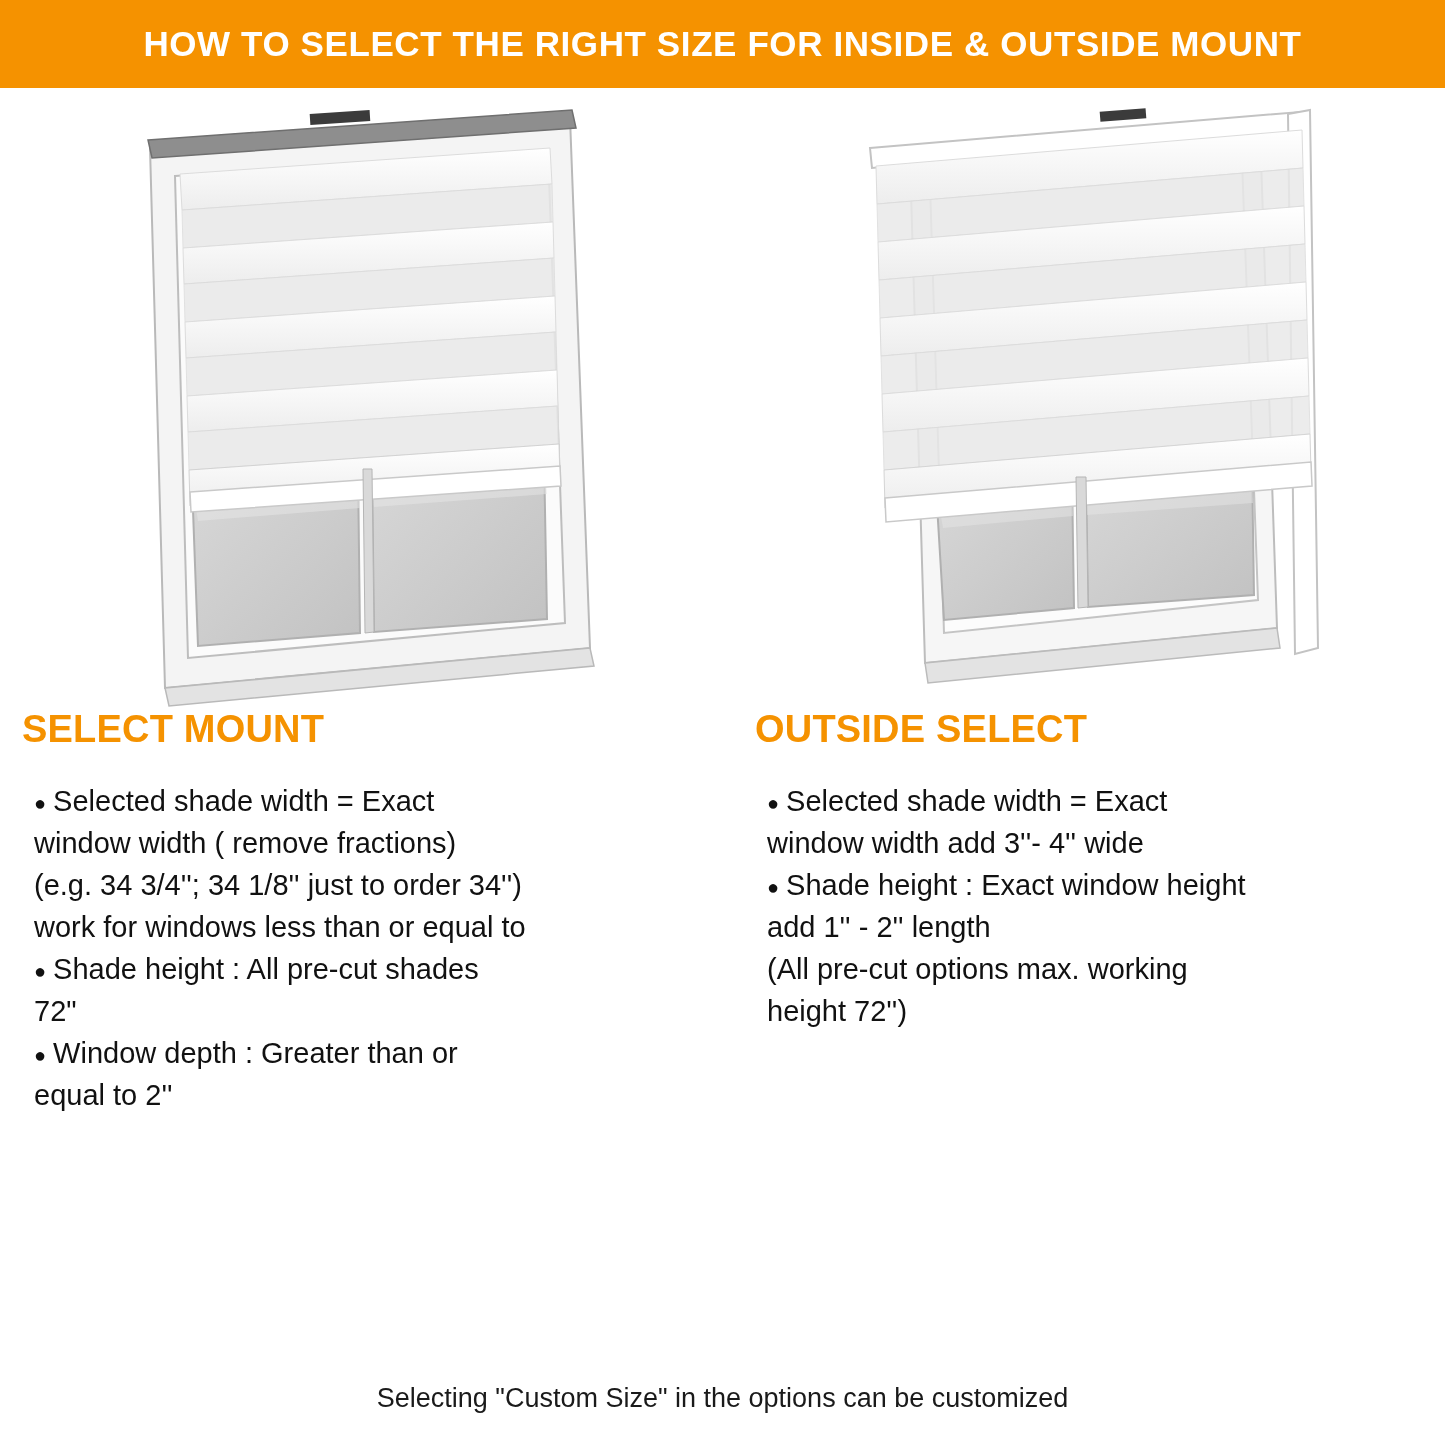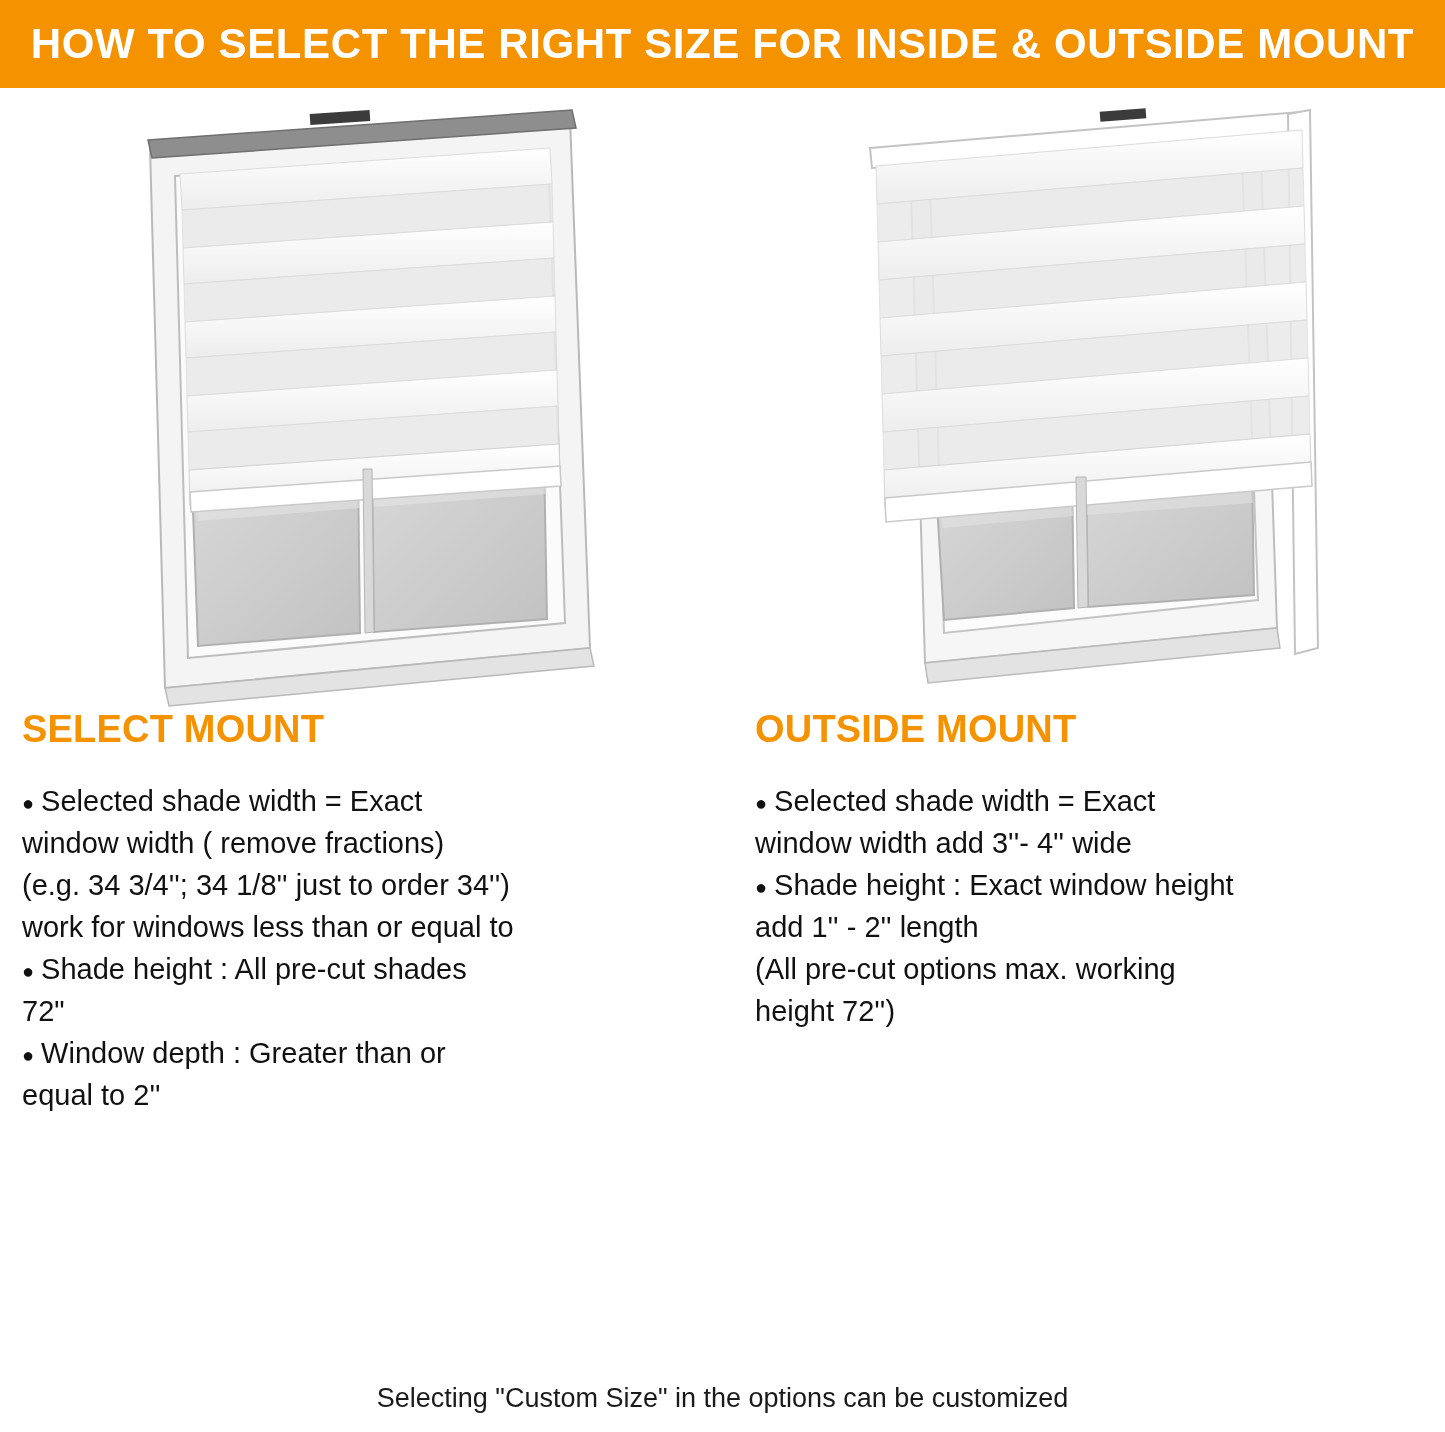--- a/index.html
+++ b/index.html
@@ -21,21 +21,21 @@
     width: 100%;
     height: 88px;
     background: #F59200;
     display: flex;
     align-items: center;
     justify-content: center;
     box-sizing: border-box;
   }
   .header-title {
     color: #ffffff;
-    font-size: 42px;
+    font-size: 35px;
     font-weight: bold;
     letter-spacing: 0.6px;
     text-align: center;
     white-space: nowrap;
     font-family: "Liberation Sans", sans-serif;
   }
 
   
   .illustrations {
     position: relative;
@@ -66,21 +66,21 @@
   .col-title {
     color: #F59200;
     font-size: 38px;
     font-weight: bold;
     letter-spacing: 0.2px;
     margin: 0 0 30px 0;
     font-family: "Liberation Sans", sans-serif;
   }
 
   .bullet-list {
-    margin: 0;
+    margin: 12px;
     padding: 0;
     list-style: none;
   }
   .bullet-list li {
     font-size: 29px;
     line-height: 1.38;
     color: #111111;
     margin-bottom: 2px;
     padding-left: 0;
     text-indent: 0;
@@ -214,21 +214,21 @@
       <li><span>(e.g. 34 3/4''; 34 1/8'' just to order 34'')</span></li>
       <li><span>work for windows less than or equal to</span></li>
       <li><span class="dot">●</span><span>Shade height : All pre-cut shades</span></li>
       <li><span>72"</span></li>
       <li><span class="dot">●</span><span>Window depth : Greater than or</span></li>
       <li><span>equal to 2''</span></li>
     </ul>
   </div>
 
   <div class="col right">
-    <div class="col-title">OUTSIDE MOUNT</div>
+    <div class="col-title">OUTSIDE SELECT</div>
     <ul class="bullet-list">
       <li><span class="dot">●</span><span>Selected shade width = Exact</span></li>
       <li><span>window width add 3''- 4'' wide</span></li>
       <li><span class="dot">●</span><span>Shade height : Exact window height</span></li>
       <li><span>add 1'' - 2'' length</span></li>
       <li><span>(All pre-cut options max. working</span></li>
       <li><span>height 72'')</span></li>
     </ul>
   </div>
 </div>

